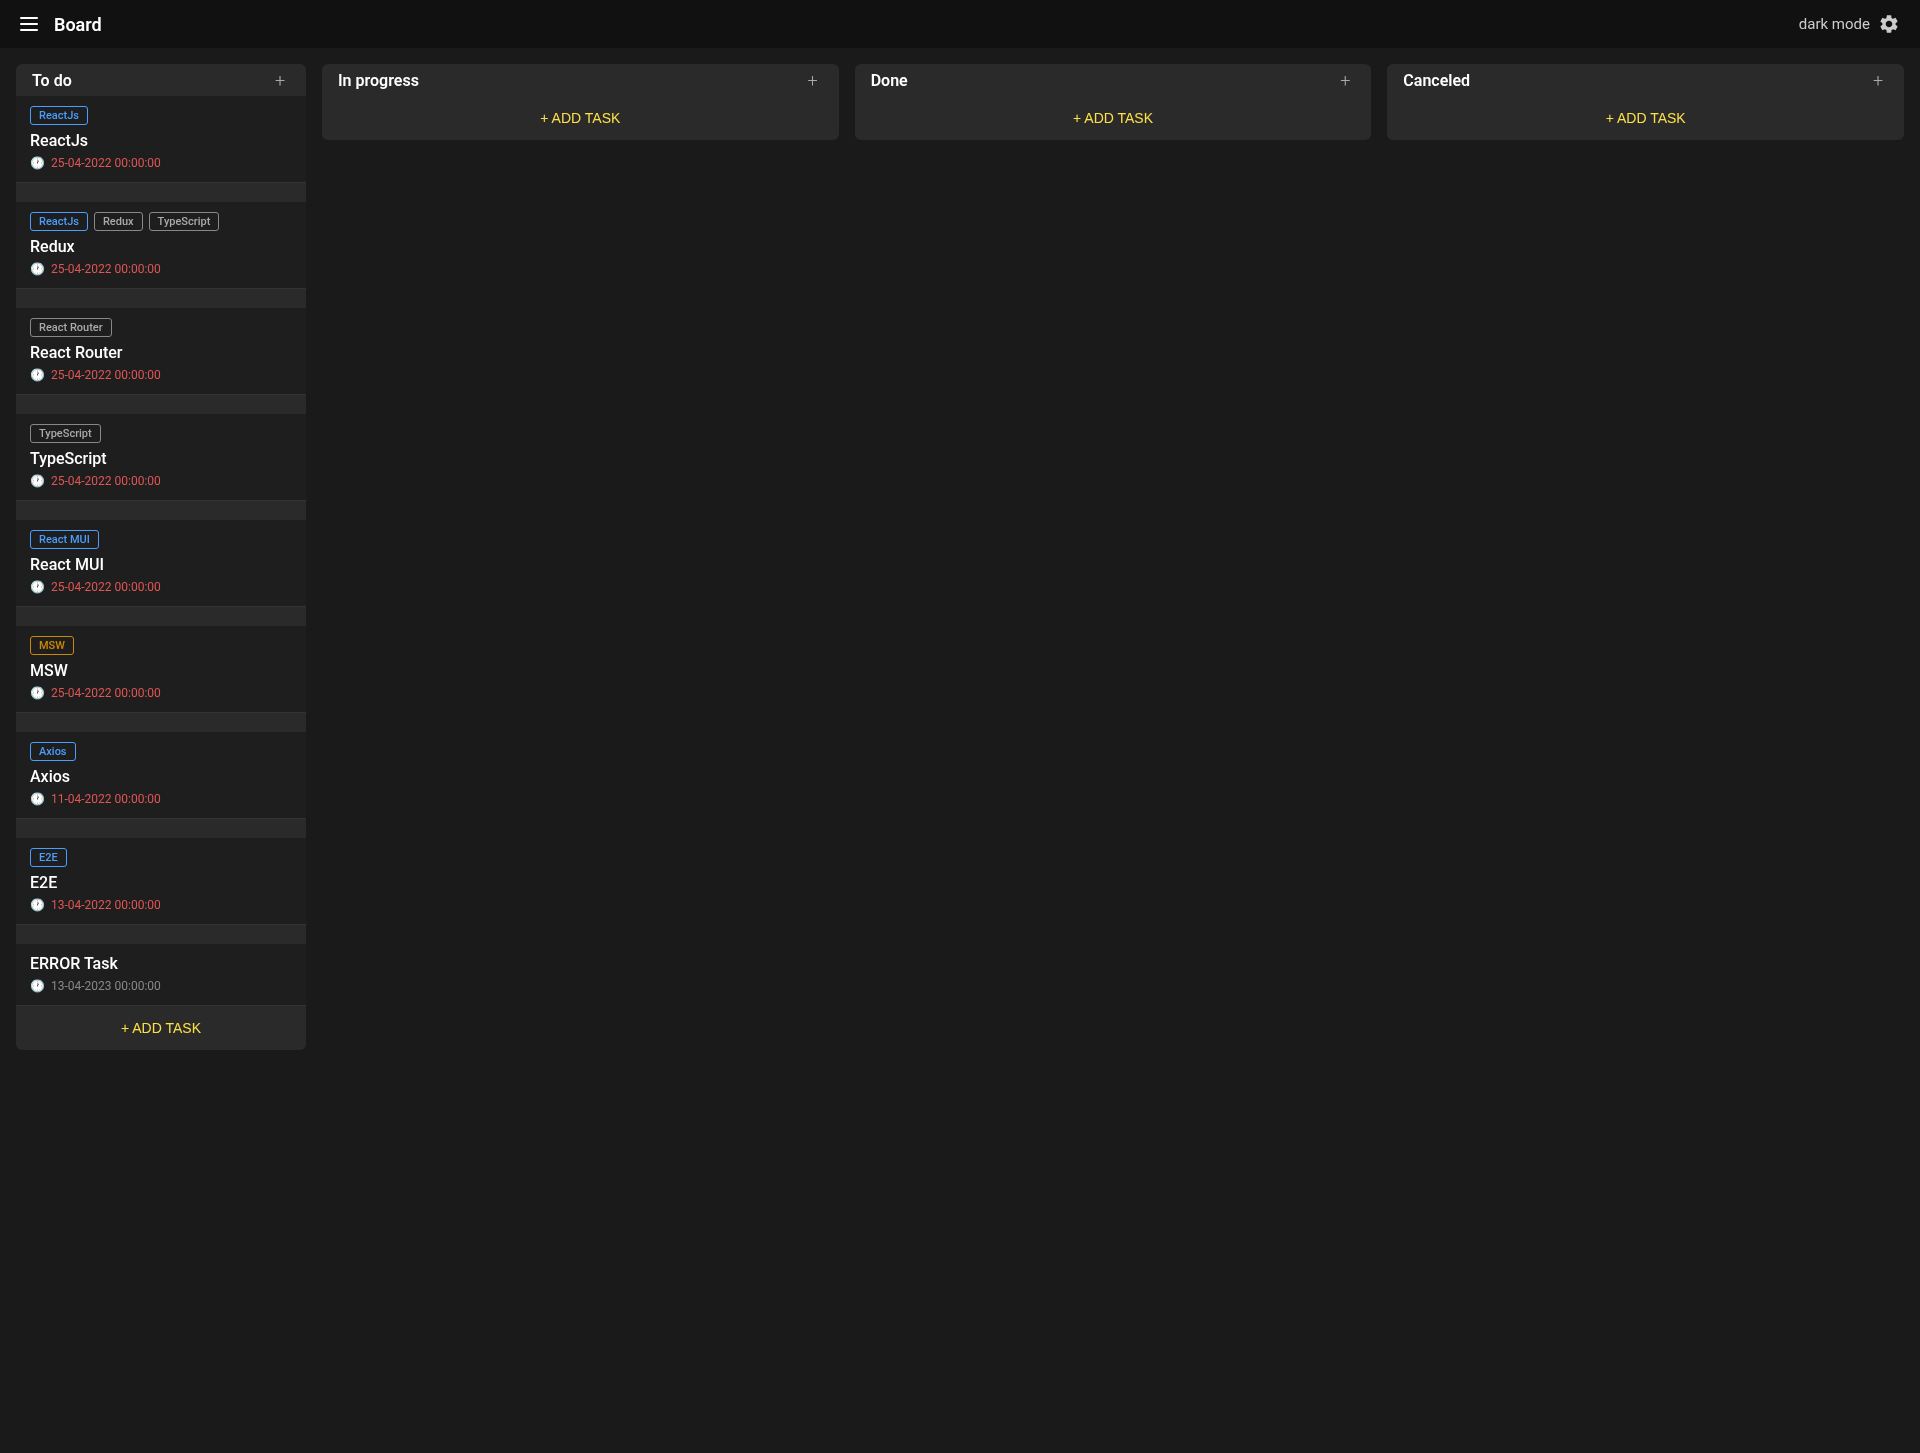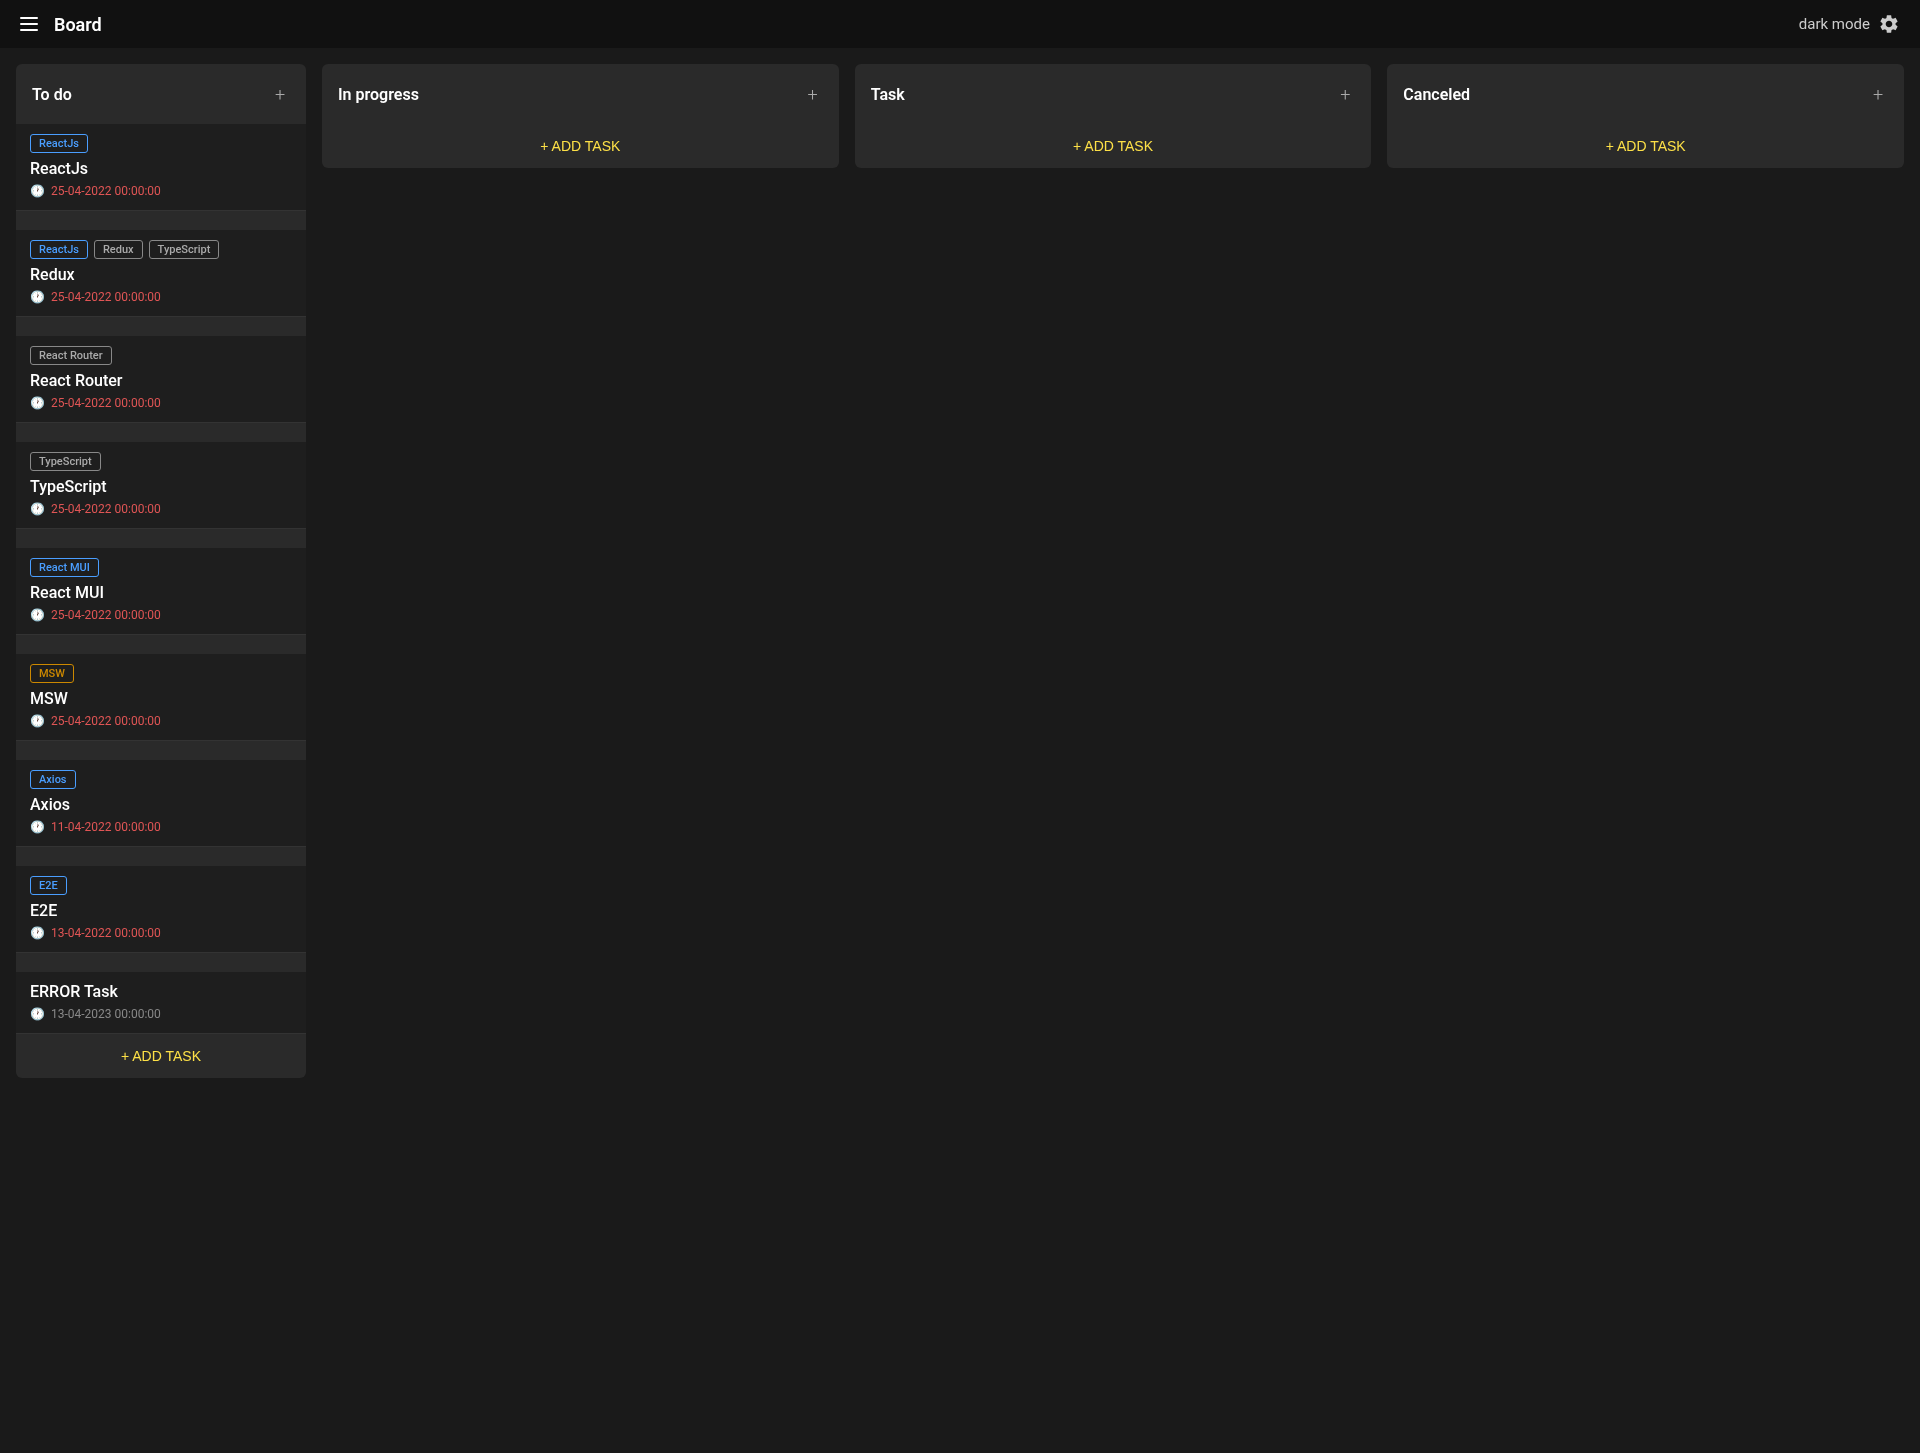--- a/index.html
+++ b/index.html
@@ -90,21 +90,21 @@
       min-width: 290px;
       width: 290px;
       display: flex;
       flex-direction: column;
     }
 
     .column-header {
       display: flex;
       align-items: center;
       justify-content: space-between;
-      padding: 20px 16px;
+      padding: 6px 16px;
     }
 
     .column-title {
       font-size: 16px;
       font-weight: 600;
       color: #ffffff;
     }
 
     .column-add-icon {
       width: 20px;
@@ -375,21 +375,21 @@
   <div class="column column-wide" style="flex:1;">
     <div class="column-header">
       <span class="column-title">In progress</span>
       <div class="column-add-icon">+</div>
     </div>
     <button class="add-task-button">+ ADD TASK</button>
   </div>
 
   <div class="column column-wide" style="flex:1;">
     <div class="column-header">
-      <span class="column-title">Task</span>
+      <span class="column-title">Done</span>
       <div class="column-add-icon">+</div>
     </div>
     <button class="add-task-button">+ ADD TASK</button>
   </div>
 
   <div class="column column-wide" style="flex:1;">
     <div class="column-header">
       <span class="column-title">Canceled</span>
       <div class="column-add-icon">+</div>
     </div>

